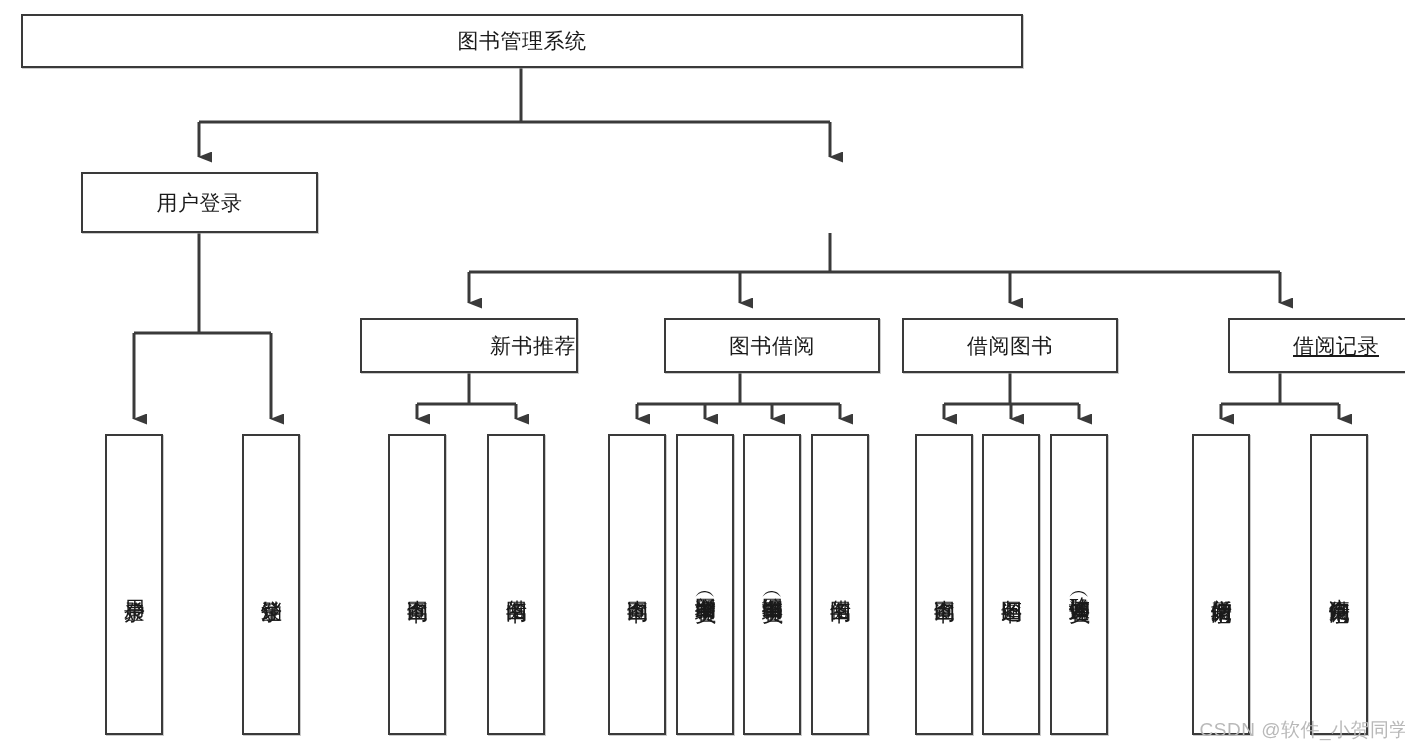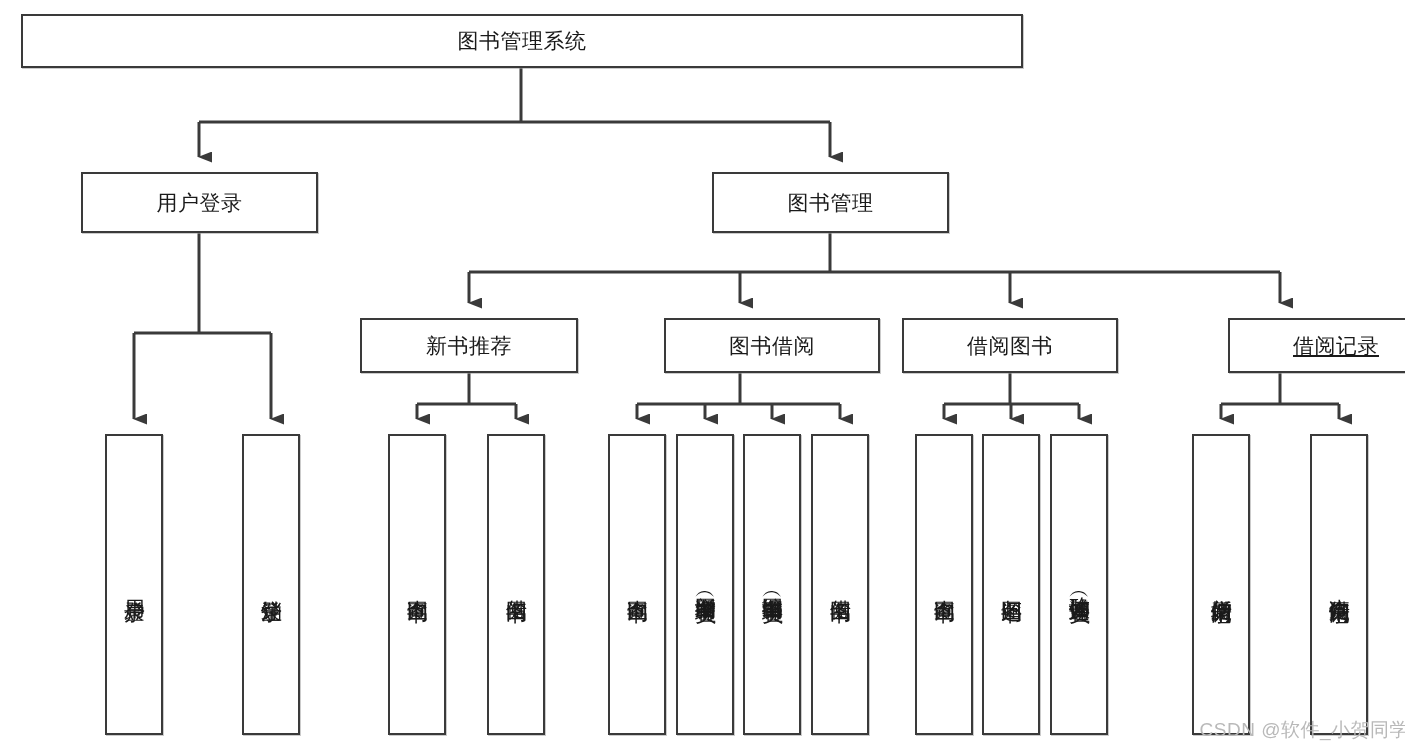--- a/index.html
+++ b/index.html
@@ -120,25 +120,22 @@
     </g>
   </svg>
 
   <div class="node horiz" style="left: 21px; top: 14px; width: 1002px; height: 54px;">
     <span>图书管理系统</span>
   </div>
 
   <div class="node horiz" style="left: 81px; top: 172px; width: 237px; height: 61px;">
     <span>用户登录</span>
   </div>
-  <div class="node horiz" style="left: 712px; top: 172px; width: 237px; height: 61px;">
-    <span>图书管理</span>
-  </div>
 
-  <div class="node horiz" style="left: 360px; top: 318px; width: 218px; height: 55px;">
+  <div class="node horiz" style="left: 360px; top: 318px; width: 218px; height: 55px; justify-content: flex-end;">
     <span>新书推荐</span>
   </div>
   <div class="node horiz" style="left: 632px; top: 318px; width: 216px; height: 55px; margin-left: 32px;">
     <span>图书借阅</span>
   </div>
   <div class="node horiz" style="left: 902px; top: 318px; width: 216px; height: 55px;">
     <span>借阅图书</span>
   </div>
   <div class="node horiz" style="left: 1228px; top: 318px; width: 216px; height: 55px; text-decoration: underline;">
     <span>借阅记录</span>

